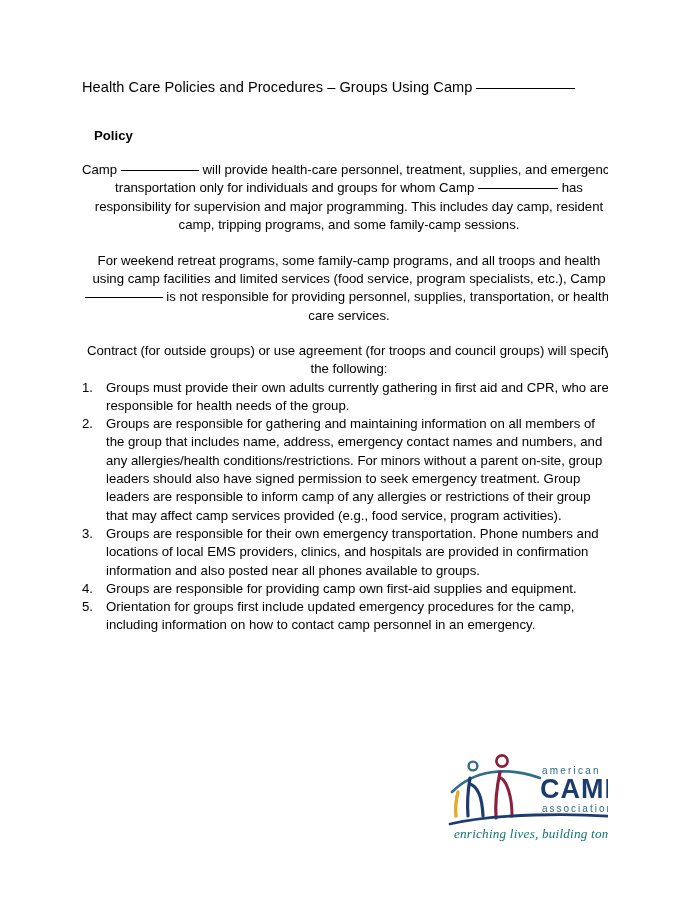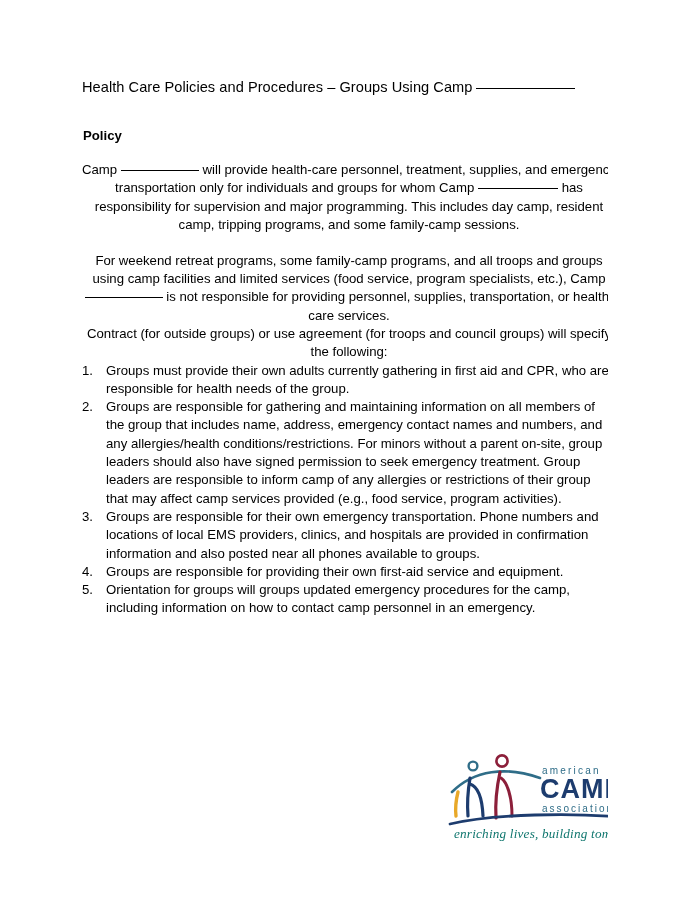--- a/index.html
+++ b/index.html
@@ -38,35 +38,35 @@
     top: -3px;
   }
   .bl-title { width: 99px; margin-left: 4px; }
   .bl-inline { width: 78px; }
   .bl-inline2 { width: 80px; }
   .bl-lead { width: 78px; }
 
   .section-head {
     font-size: 13.2px;
     font-weight: bold;
-    margin: 1px;
+    margin: 12px;
     line-height: 1.3;
   }
   .head-policy { margin-top: 30px; }
   .head-procedures { margin-top: 25px; }
 
   .para {
     font-size: 13.2px;
     line-height: 18.3px;
     margin: 0;
     text-align: center;
   }
   .para-policy1 { margin-top: 17px; }
   .para-policy2 { margin-top: 17.5px; }
-  .para-proc-intro { }
+  .para-proc-intro { margin-top: 17px; }
 
   .num-list {
     margin: 0;
     padding: 0;
     list-style: none;
     font-size: 13.2px;
     line-height: 18.3px;
   }
   .num-list li {
     position: relative;
@@ -109,31 +109,31 @@
 <div class="page">
 
   <div class="content">
 
     <div class="doc-title"><span>Health Care Policies and Procedures – Groups Using Camp</span><span class="blank-line bl-title"></span></div>
 
     <div class="section-head head-policy">Policy</div>
 
     <p class="para para-policy1"><span>Camp</span> <span class="blank-line bl-inline"></span> <span>will provide health-care personnel, treatment, supplies, and emergency transportation only for individuals and groups for whom Camp</span> <span class="blank-line bl-inline2"></span> <span>has responsibility for supervision and major programming.  This includes day camp, resident camp, tripping programs, and some family-camp sessions.</span></p>
 
-    <p class="para para-policy2"><span>For weekend retreat programs, some family-camp programs, and all troops and groups using camp facilities and limited services (food service, program specialists, etc.), Camp</span> <span class="blank-line bl-lead"></span> <span>is not responsible for providing personnel, supplies, transportation, or health-care services.</span></p>
+    <p class="para para-policy2"><span>For weekend retreat programs, some family-camp programs, and all troops and health using camp facilities and limited services (food service, program specialists, etc.), Camp</span> <span class="blank-line bl-lead"></span> <span>is not responsible for providing personnel, supplies, transportation, or health-care services.</span></p>
 
 
     <p class="para para-proc-intro">Contract (for outside groups) or use agreement (for troops and council groups) will specify the following:</p>
 
     <ol class="num-list">
       <li><span class="marker">1.</span><span>Groups must provide their own adults currently gathering in first aid and CPR, who are responsible for health needs of the group.</span></li>
       <li><span class="marker">2.</span><span>Groups are responsible for gathering and maintaining information on all members of the group that includes name, address, emergency contact names and numbers, and any allergies/health conditions/restrictions.  For minors without a parent on-site, group leaders should also have signed permission to seek emergency treatment.  Group leaders are responsible to inform camp of any allergies or restrictions of their group that may affect camp services provided (e.g., food service, program activities).</span></li>
       <li><span class="marker">3.</span><span>Groups are responsible for their own emergency transportation.  Phone numbers and locations of local EMS providers, clinics, and hospitals are provided in confirmation information and also posted near all phones available to groups.</span></li>
-      <li><span class="marker">4.</span><span>Groups are responsible for providing their own first-aid service and equipment.</span></li>
-      <li><span class="marker">5.</span><span>Orientation for groups will groups updated emergency procedures for the camp, including information on how to contact camp personnel in an emergency.</span></li>
+      <li><span class="marker">4.</span><span>Groups are responsible for providing camp own first-aid supplies and equipment.</span></li>
+      <li><span class="marker">5.</span><span>Orientation for groups first include updated emergency procedures for the camp, including information on how to contact camp personnel in an emergency.</span></li>
     </ol>
 
   </div>
 
   <div class="logo">
     <svg width="200" height="80" viewBox="0 0 200 80">
 
       <circle cx="29" cy="14" r="4.4" fill="none" stroke="#2f6d88" stroke-width="2.4"></circle>
 
       <circle cx="58" cy="9" r="5.6" fill="none" stroke="#8c1f3a" stroke-width="2.6"></circle>

